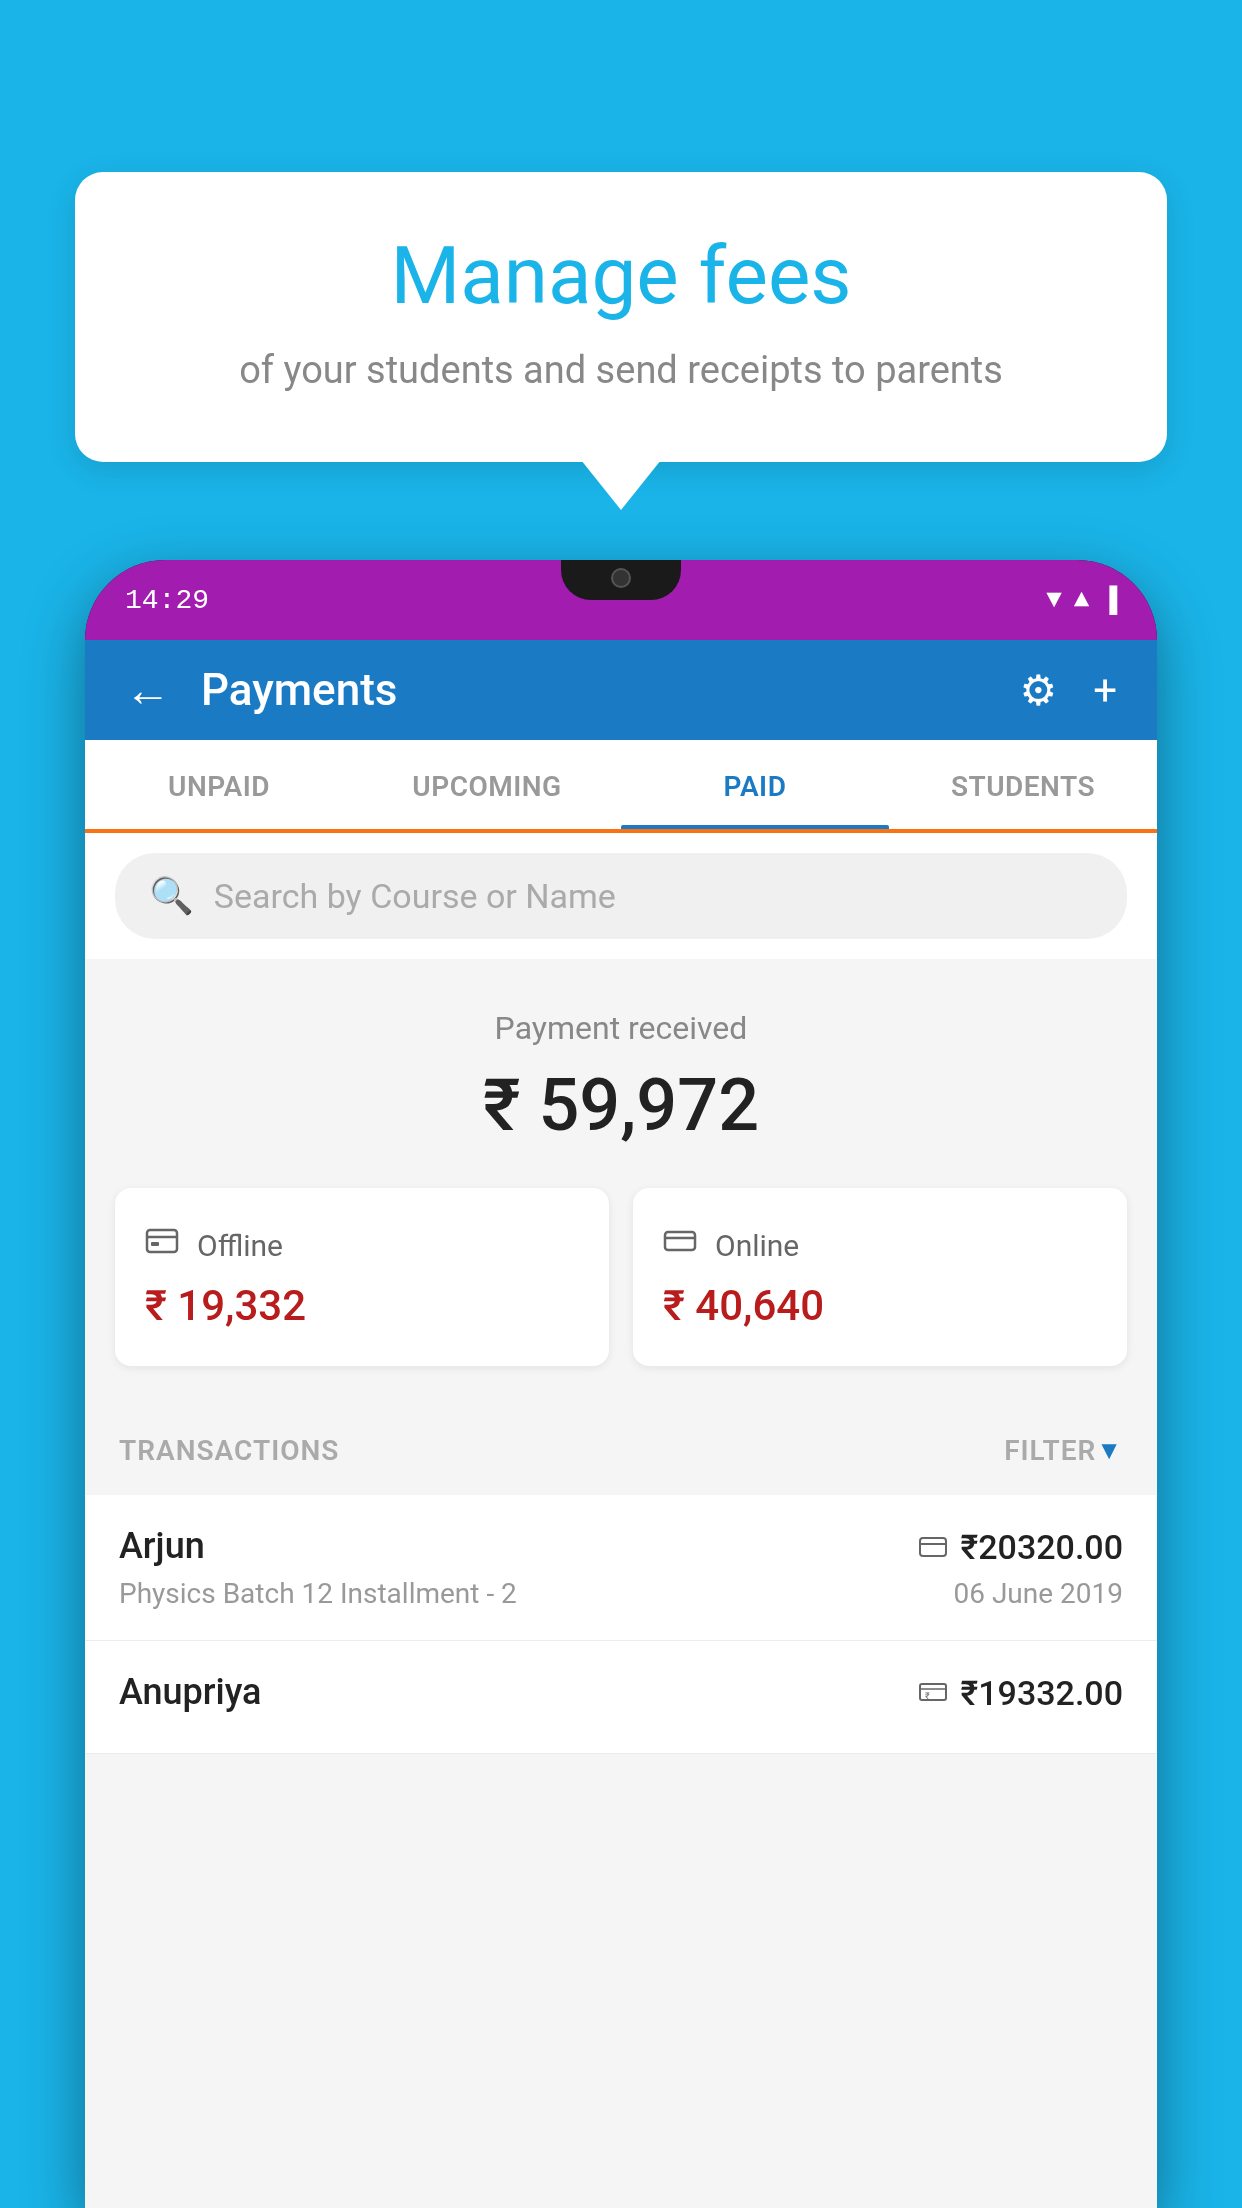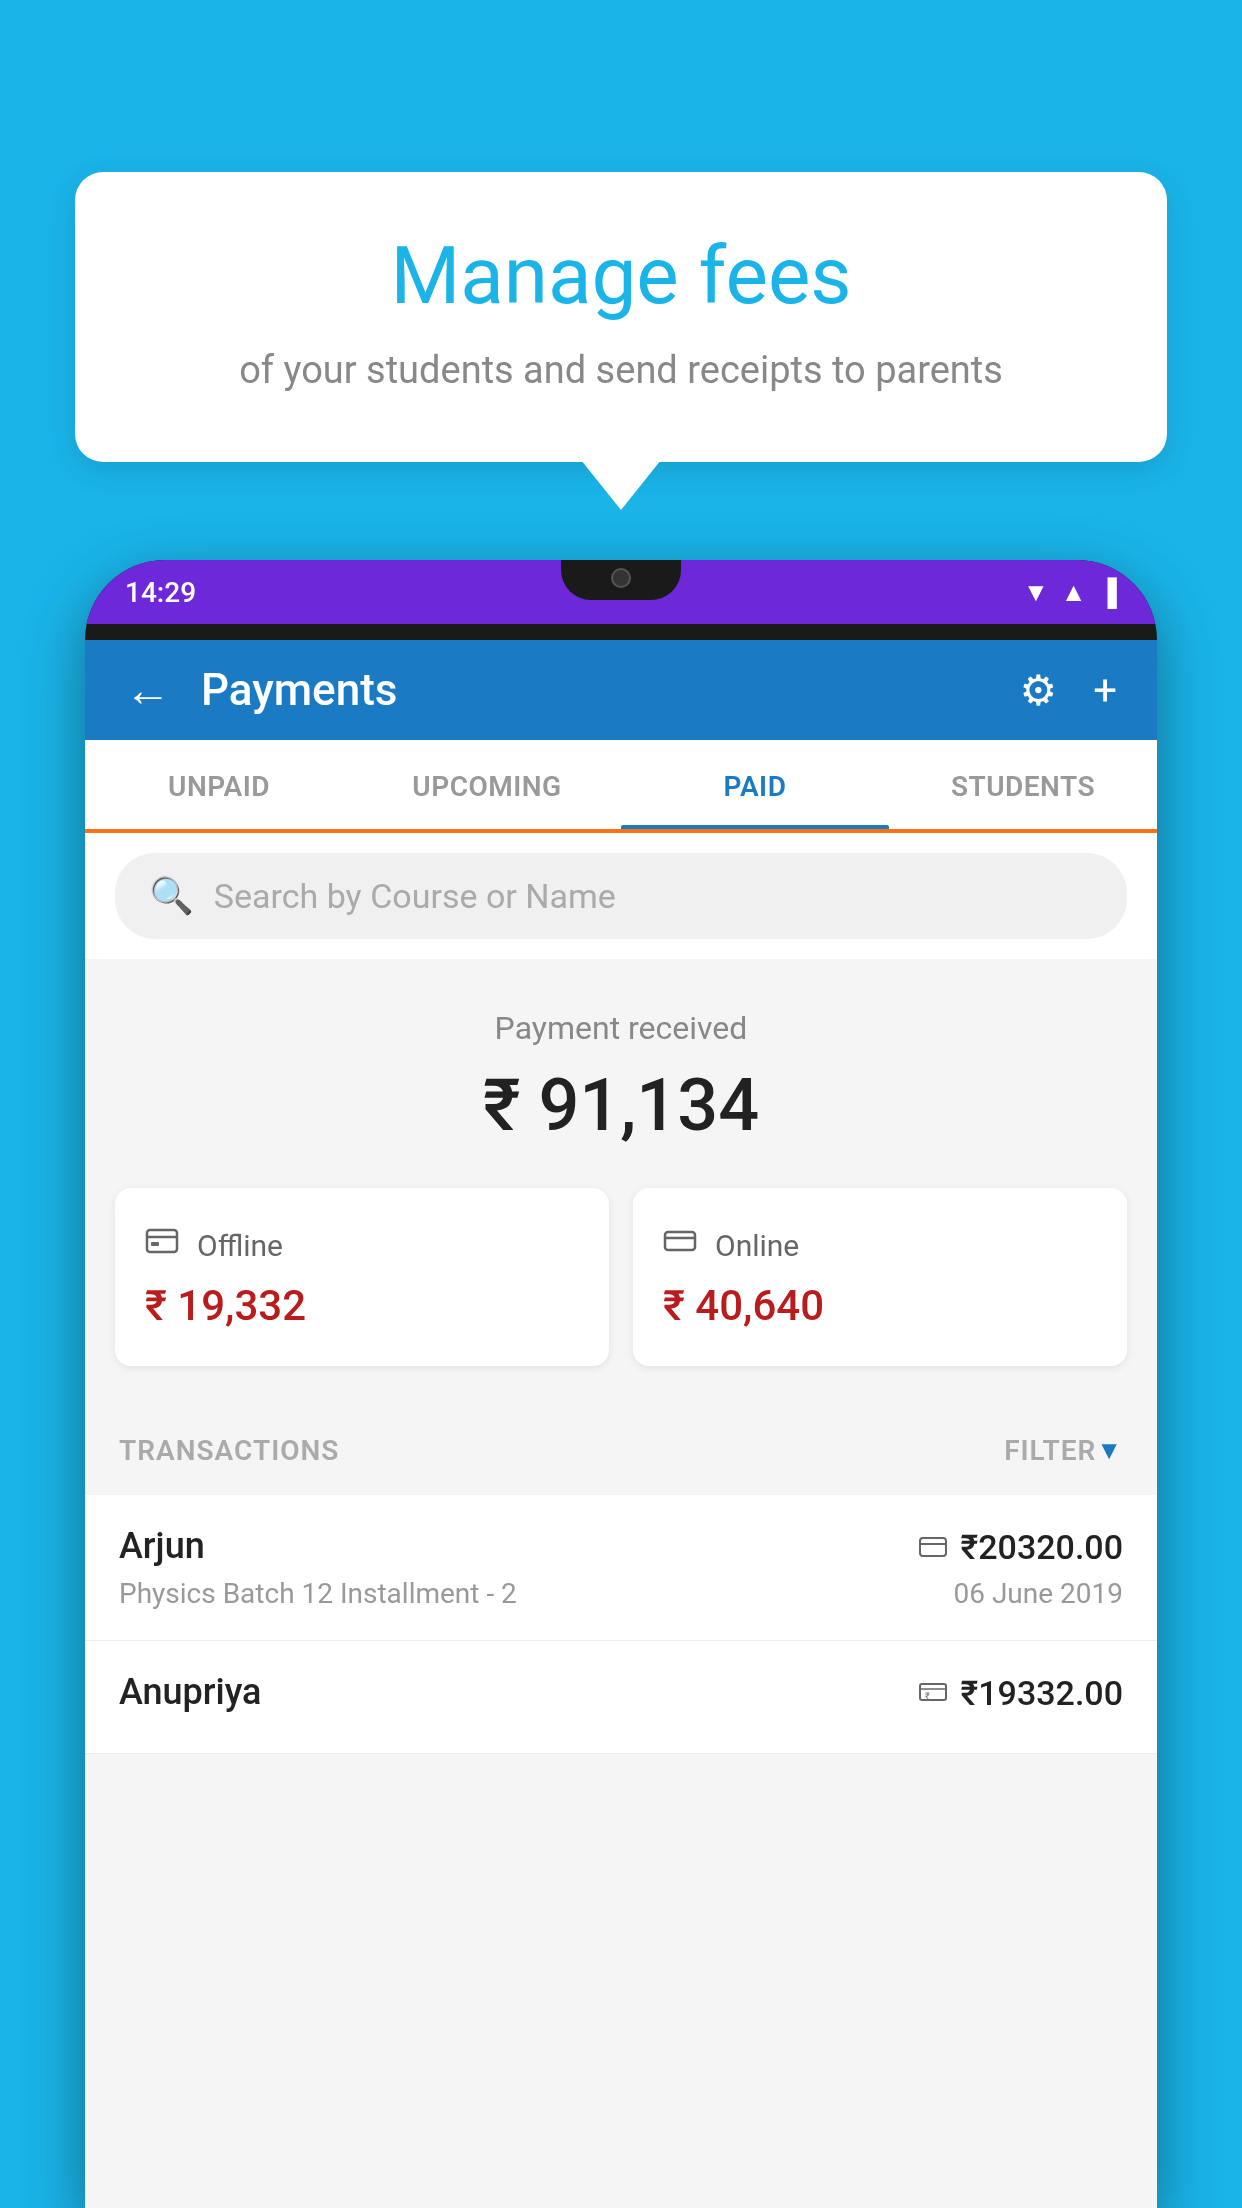--- a/index.html
+++ b/index.html
@@ -59,27 +59,28 @@
       right: 85px;
       bottom: 0;
       background: #1a1a1a;
       border-radius: 80px 80px 0 0;
       overflow: hidden;
       box-shadow: 0 20px 60px rgba(0,0,0,0.4);
     }
 
     
     .phone-top-bar {
-      background: #6d28d9;
-      height: 64px;
+      background: #a21caf;
+      height: 80px;
       display: flex;
       align-items: center;
       justify-content: space-between;
       padding: 0 40px;
       position: relative;
+      font-family: Liberation Mono, monospace;
     }
 
     .status-time {
       color: white;
       font-size: 28px;
       font-weight: 500;
     }
 
     .status-icons {
       display: flex;
@@ -414,21 +415,21 @@
 
     <div class="search-bar-wrap">
       <div class="search-bar">
         <span class="search-icon-circle">🔍</span>
         <span class="search-placeholder-text">Search by Course or Name</span>
       </div>
     </div>
 
     <div class="payment-summary">
       <div class="payment-received-label">Payment received</div>
-      <div class="payment-amount">₹ 91,134</div>
+      <div class="payment-amount">₹ 59,972</div>
     </div>
 
     <div class="payment-modes">
       <div class="payment-mode-card">
         <div class="payment-mode-header">
           <span class="payment-mode-icon">
             <svg width="34" height="34" viewBox="0 0 34 34" fill="none">
               <rect x="2" y="6" width="30" height="22" rx="3" stroke="#666" stroke-width="2.5" fill="none"></rect>
               <line x1="2" y1="13" x2="32" y2="13" stroke="#666" stroke-width="2.5"></line>
               <rect x="6" y="18" width="8" height="4" rx="1" fill="#666"></rect>

